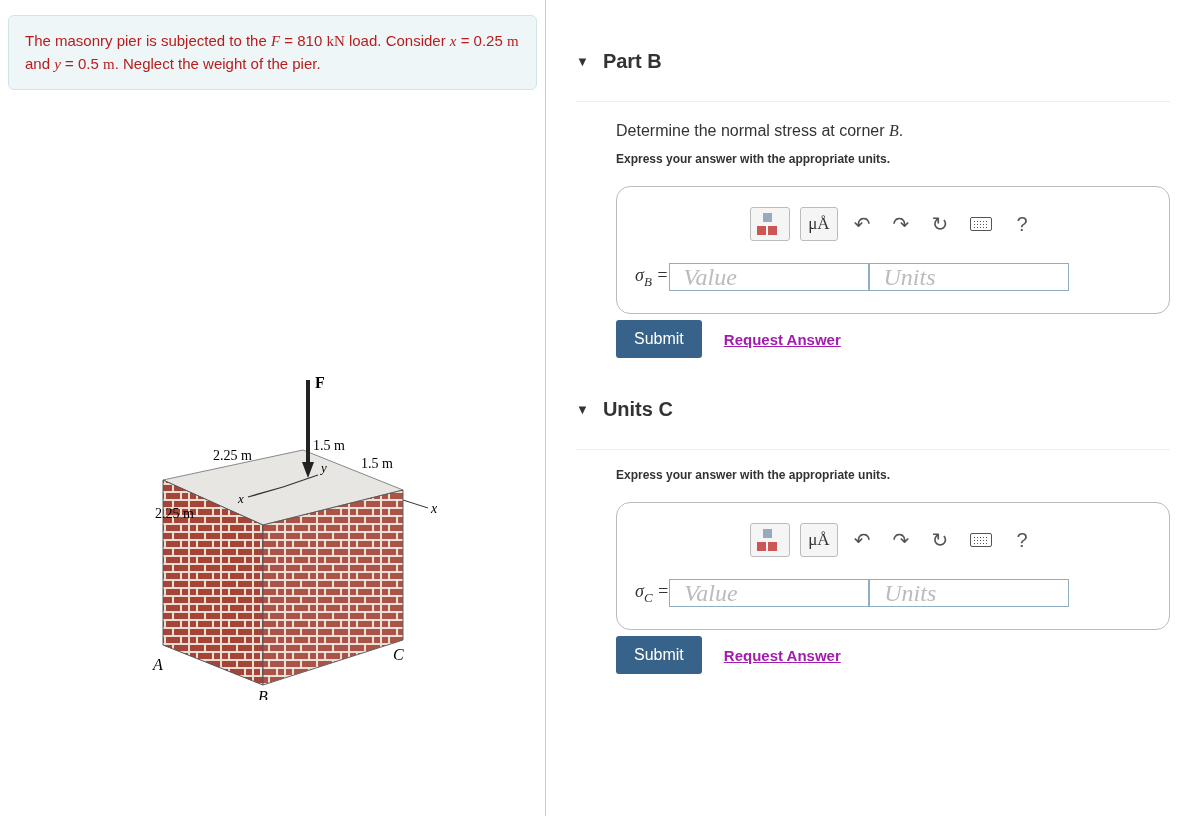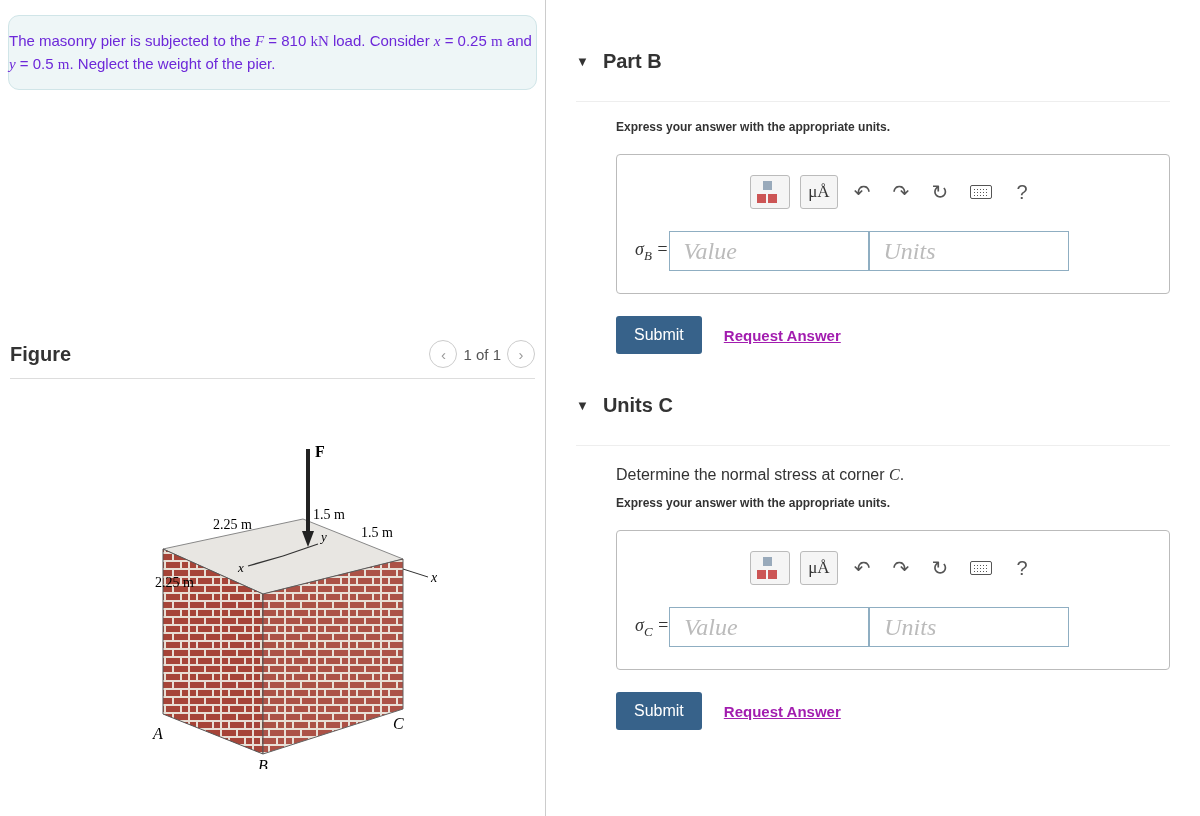--- a/index.html
+++ b/index.html
@@ -17,26 +17,26 @@
     padding: 0;
     position: relative;
   }
   .right-panel {
     flex: 1;
     border-left: 1px solid #ccc;
     padding: 0 30px 0 30px;
   }
   .problem-box {
     margin: 15px 8px 0 8px;
-    padding: 14px 0;
+    padding: 14px 16px;
     background: #eef6f7;
     border: 1px solid #d0e5e8;
-    border-radius: 11px;
+    border-radius: 6px;
     line-height: 1.5;
-    color: #6d28d9;
+    color: #b91c1c;
   }
   .problem-box .var { font-style: italic; font-family: 'Times New Roman', serif; }
   .problem-box .unit { font-family: 'Times New Roman', serif; }
   .figure-section {
     margin-top: 250px;
     padding: 0 10px;
   }
   .figure-header {
     display: flex;
     align-items: center;
@@ -87,23 +87,23 @@
     font-size: 13px;
     color: #333;
   }
   .part-title { font-weight: bold; font-size: 20px; }
   .part-body { padding: 18px 0 0 40px; }
   .prompt { font-size: 16px; margin-bottom: 10px; line-height:1.4; }
   .prompt .mathit { font-style: italic; font-family: 'Times New Roman', serif; }
   .instr { font-weight: bold; font-size: 12px; margin-bottom: 20px; }
   .answer-area {
     border: 1px solid #bbb;
-    border-radius: 4px;
+    border-radius: 14px;
     padding: 20px 18px 22px 18px;
-    margin-bottom: 22px;
+    margin-bottom: 6px;
   }
   .toolbar {
     display: flex;
     gap: 10px;
     align-items: center;
     justify-content: center;
     margin-bottom: 22px;
   }
   .tool-btn {
     min-width: 38px; height: 34px;
@@ -133,21 +133,21 @@
     align-items: center;
   }
   .sigma-label {
     font-family: 'Times New Roman', serif;
     font-style: italic;
     font-size: 18px;
     white-space: nowrap;
   }
   .sigma-label sub { font-size: 13px; font-style: italic; }
   .field {
-    height: 40px;
+    height: 28px;
     border: 1.5px solid #8faec2;
     background: #fff;
     font-family: 'Times New Roman', serif;
     font-size: 24px;
     font-style: italic;
     color: #bbb;
     padding: 0 14px;
     display: flex;
     align-items: center;
   }
@@ -177,28 +177,20 @@
 </style>
 </head>
 <body>
 
 <div class="left-panel">
   <div class="problem-box">
     <span>The masonry pier is subjected to the </span><span class="var">F</span><span> = 810 </span><span class="unit">kN</span><span> load. Consider </span><span class="var">x</span><span> = 0.25 </span><span class="unit">m</span><span> and </span><span class="var">y</span><span> = 0.5 </span><span class="unit">m</span><span>. Neglect the weight of the pier.</span>
   </div>
 
   <div class="figure-section">
-    <div class="figure-header">
-      <div class="figure-title">Figure</div>
-      <div class="figure-nav">
-        <div class="nav-btn">‹</div>
-        <span>1 of 1</span>
-        <div class="nav-btn">›</div>
-      </div>
-    </div>
     <div class="figure-image">
       <svg width="360" height="360" viewBox="0 0 360 360">
 
         <polygon points="70,140 210,110 310,150 170,185" fill="#e8e6e2" stroke="#888" stroke-width="1"></polygon>
 
         <defs>
           <pattern id="brick" width="32" height="16" patternUnits="userSpaceOnUse">
             <rect width="32" height="16" fill="#a64438"></rect>
             <rect width="32" height="16" fill="none" stroke="#e8ded4" stroke-width="2"></rect>
             <line x1="16" y1="0" x2="16" y2="8" stroke="#e8ded4" stroke-width="2"></line>
@@ -236,20 +228,23 @@
 </div>
 
 <div class="right-panel">
 
   <div class="part-section">
     <div class="part-header">
       <span class="part-caret">▼</span>
       <span class="part-title">Part B</span>
     </div>
     <div class="part-body">
+      <div class="prompt">
+        <span>Determine the normal stress at corner </span><span class="mathit">B</span><span>.</span>
+      </div>
       <div class="instr">Express your answer with the appropriate units.</div>
       <div class="answer-area">
         <div class="toolbar">
           <div class="tool-btn">
               <div class="template-icon">
                 <div class="sq tl"></div>
                 <div class="sq bl"></div>
                 <div class="sq br"></div>
               </div>
             </div>
@@ -274,23 +269,20 @@
       </div>
     </div>
   </div>
 
   <div class="part-section" style="margin-top:30px">
     <div class="part-header">
       <span class="part-caret">▼</span>
       <span class="part-title">Units C</span>
     </div>
     <div class="part-body">
-      <div class="prompt">
-        <span>Determine the normal stress at corner </span><span class="mathit">C</span><span>.</span>
-      </div>
       <div class="instr">Express your answer with the appropriate units.</div>
       <div class="answer-area">
         <div class="toolbar">
           <div class="tool-btn">
               <div class="template-icon">
                 <div class="sq tl"></div>
                 <div class="sq bl"></div>
                 <div class="sq br"></div>
               </div>
             </div>

